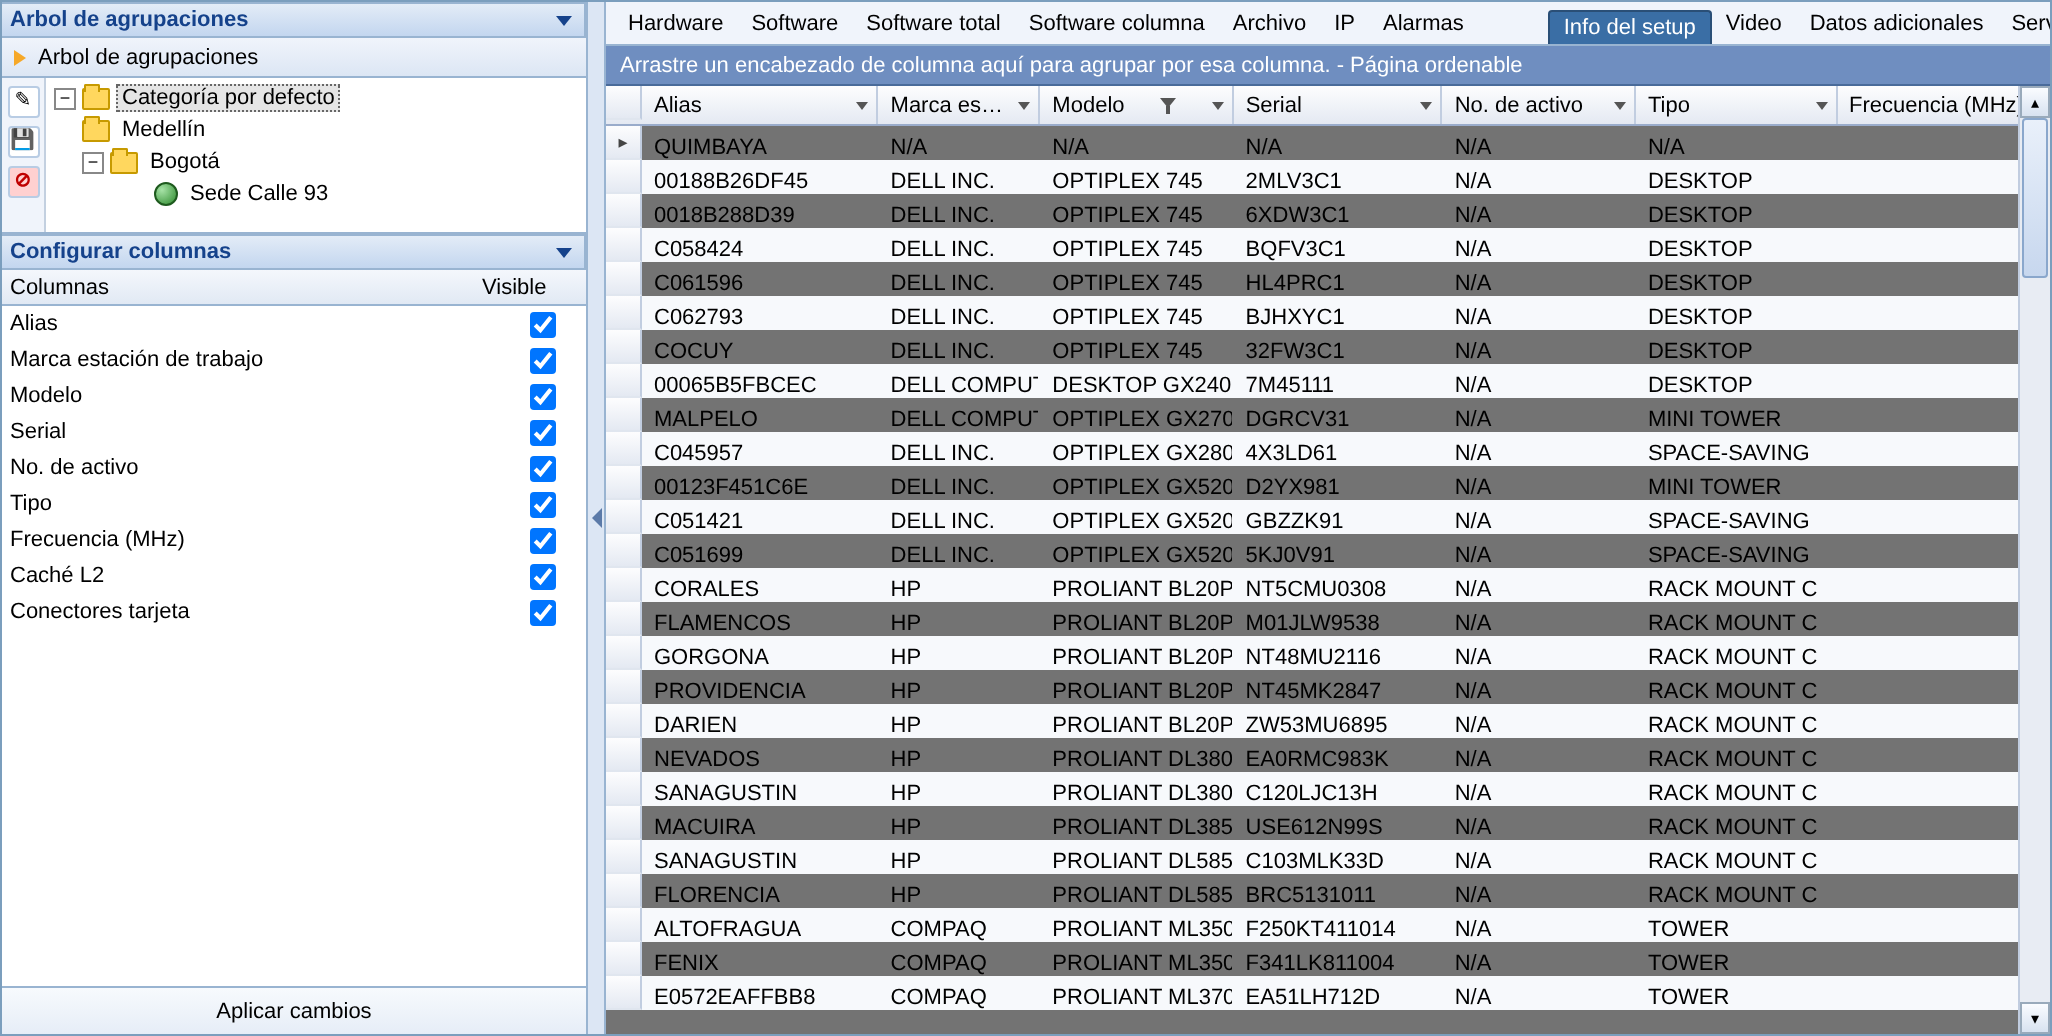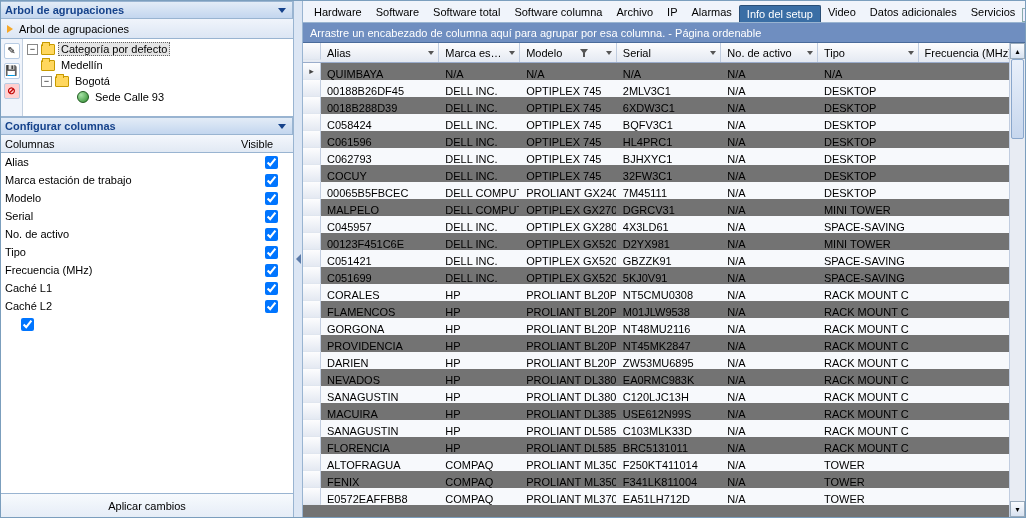--- a/index.html
+++ b/index.html
@@ -115,20 +115,21 @@
     height:22px;display:flex;align-items:flex-end;padding:2px 4px 0 4px;
     background:#f0f4fb;border-bottom:1px solid #99b4d1; flex-wrap:nowrap; white-space:nowrap;
     overflow:hidden;
   }
   .tab{
     padding:2px 7px;color:#000;cursor:pointer;border-bottom:2px solid transparent;
   }
   .tab.active{
     background:#3a6ea5;color:#fff;border:1px solid #2a4f77;border-bottom:none;
     border-radius:2px 2px 0 0;
+    margin-left:35px;
   }
   .tabbar .pager{ margin-left:auto; display:flex; gap:2px;}
   .mini-btn{width:14px;height:14px;border:1px solid #8aa;background:#eef;display:flex;
     align-items:center;justify-content:center;font-size:9px;line-height:1;cursor:pointer;}
 
   .groupbar{
     height:20px;background:#6f8ec0;color:#fff;display:flex;align-items:center;
     padding-left:7px;border-bottom:1px solid #4a6b9a; font-size:11px;
   }
 
@@ -274,32 +275,27 @@
               <input type="checkbox" checked="" style="">
             </span>
           </div>
           <div class="col-row">
             <span class="lbl">Frecuencia (MHz)</span>
             <span class="chkcell">
               <input type="checkbox" checked="" style="">
             </span>
           </div>
           <div class="col-row">
-            <span class="lbl">Caché L1</span>
-            <span class="chkcell">
-              <input type="checkbox" checked="" style="">
-            </span>
-          </div>
-          <div class="col-row">
             <span class="lbl">Caché L2</span>
             <span class="chkcell">
               <input type="checkbox" checked="" style="">
             </span>
           </div>
           <div class="col-row">
+            <span class="lbl">Conectores tarjeta</span>
             <span class="chkcell">
               <input type="checkbox" checked="" style="">
             </span>
           </div>
         </div>
       <div class="apply-bar">
         <button>Aplicar cambios</button>
       </div>
     </div>
   </div>
@@ -430,21 +426,21 @@
             <div class="gd w-modelo">OPTIPLEX 745</div>
             <div class="gd w-serial">32FW3C1</div>
             <div class="gd w-activo">N/A</div>
             <div class="gd w-tipo">DESKTOP</div>
             <div class="gd w-freq"></div>
           </div>
           <div class="gr">
             <div class="row-handle"></div>
             <div class="gd w-alias">00065B5FBCEC</div>
             <div class="gd w-marca">DELL COMPUT</div>
-            <div class="gd w-modelo">PROLIANT GX240</div>
+            <div class="gd w-modelo">DESKTOP GX240</div>
             <div class="gd w-serial">7M45111</div>
             <div class="gd w-activo">N/A</div>
             <div class="gd w-tipo">DESKTOP</div>
             <div class="gd w-freq"></div>
           </div>
           <div class="gr">
             <div class="row-handle"></div>
             <div class="gd w-alias">MALPELO</div>
             <div class="gd w-marca">DELL COMPUT</div>
             <div class="gd w-modelo">OPTIPLEX GX270</div>

